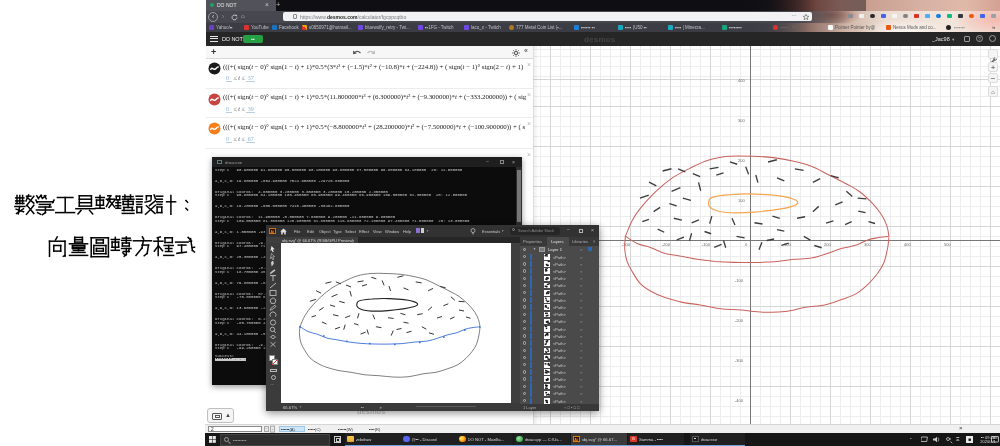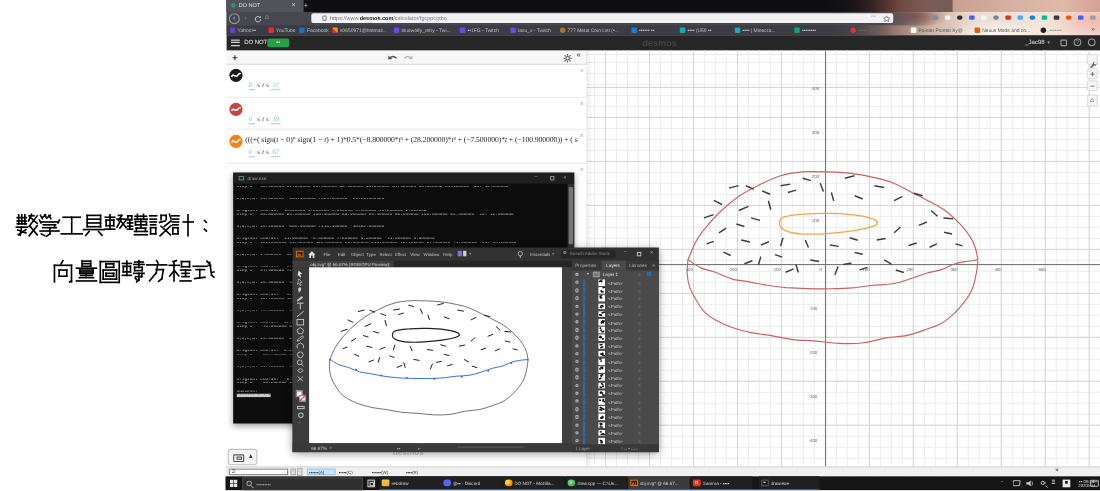--- a/index.html
+++ b/index.html
@@ -397,28 +397,30 @@
     <div class="gbtn" style="left:455px;top:26.5px;height:10.5px;font-size:8px;color:#444;text-align:center;line-height:9px;">−</div>
     <div class="gbtn" style="left:455px;top:40px;height:11px;font-size:6px;color:#444;text-align:center;line-height:11px;">⌂</div>
   </div>
 
   <div class="abs" id="exprs" style="left:0;top:59.3px;width:327px;height:373px;background:#fff;">
     <div class="abs expr" style="left:0;top:0;width:327px;height:28.7px;">
       <svg class="abs picon" style="left:2px;top:3px" width="13" height="13" viewBox="0 0 13 13">
             <circle cx="6.5" cy="6.5" r="6" fill="#1a1a1a"></circle>
             <path d="M2.5 8 C4 3.5 6 9.5 8 6.5 C9 5 10 4.5 10.8 5.2" fill="none" stroke="#fff" stroke-width="1.4"></path>
           </svg>
+      <div class="abs frm" style="left:17px;top:3.5px;">(((+( sign(<i>t</i> − 0)° sign(1 − <i>t</i>) + 1)*0.5*(3*<i>t</i>³ + (−1.5)*<i>t</i>² + (−10.8)*<i>t</i> + (−224.8)) + ( sign(<i>t</i> − 1)° sign(2 − <i>t</i>) + 1)</div>
       <div class="abs bnd" style="left:20px;top:15.5px;"><u>0&nbsp;&nbsp;</u> ≤ <i>t</i> ≤ <u>&nbsp;37&nbsp;</u></div>
       <span class="xbtn">×</span>
     </div>
     <div class="abs expr" style="left:0;top:28.7px;width:327px;height:29.2px;border-top:1px solid #ececec;">
       <svg class="abs picon" style="left:2px;top:4px" width="13" height="13" viewBox="0 0 13 13">
             <circle cx="6.5" cy="6.5" r="6" fill="#c74440"></circle>
             <path d="M2.5 8 C4 3.5 6 9.5 8 6.5 C9 5 10 4.5 10.8 5.2" fill="none" stroke="#fff" stroke-width="1.4"></path>
           </svg>
+      <div class="abs frm" style="left:17px;top:4.5px;">(((+( sign(<i>t</i> − 0)° sign(1 − <i>t</i>) + 1)*0.5*(11.800000*<i>t</i>³ + (6.300000)*<i>t</i>² + (−9.300000)*<i>t</i> + (−333.200000)) + ( sig</div>
       <div class="abs bnd" style="left:20px;top:17px;"><u>0&nbsp;&nbsp;</u> ≤ <i>t</i> ≤ <u>&nbsp;39&nbsp;</u></div>
       <span class="xbtn">×</span>
     </div>
     <div class="abs expr" style="left:0;top:57.9px;width:327px;height:30.4px;border-top:1px solid #ececec;">
       <svg class="abs picon" style="left:2px;top:4px" width="13" height="13" viewBox="0 0 13 13">
             <circle cx="6.5" cy="6.5" r="6" fill="#fa7e19"></circle>
             <path d="M2.5 8 C4 3.5 6 9.5 8 6.5 C9 5 10 4.5 10.8 5.2" fill="none" stroke="#fff" stroke-width="1.4"></path>
           </svg>
       <div class="abs frm" style="left:17px;top:5px;">(((+( sign(<i>t</i> − 0)° sign(1 − <i>t</i>) + 1)*0.5*(−8.800000*<i>t</i>³ + (28.200000)*<i>t</i>² + (−7.500000)*<i>t</i> + (−100.900000)) + ( s</div>
       <div class="abs bnd" style="left:20px;top:17.5px;"><u>0&nbsp;&nbsp;</u> ≤ <i>t</i> ≤ <u>&nbsp;67&nbsp;</u></div>

